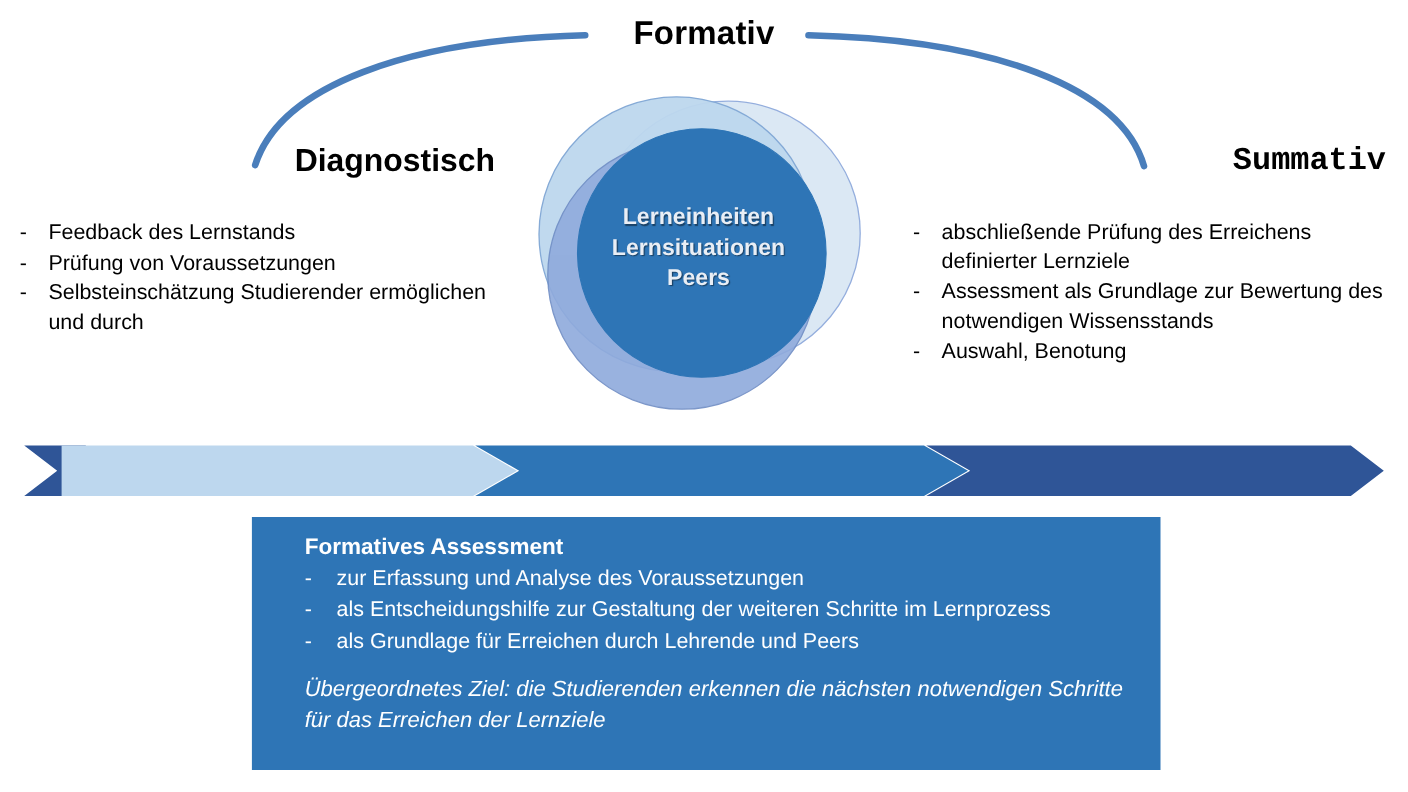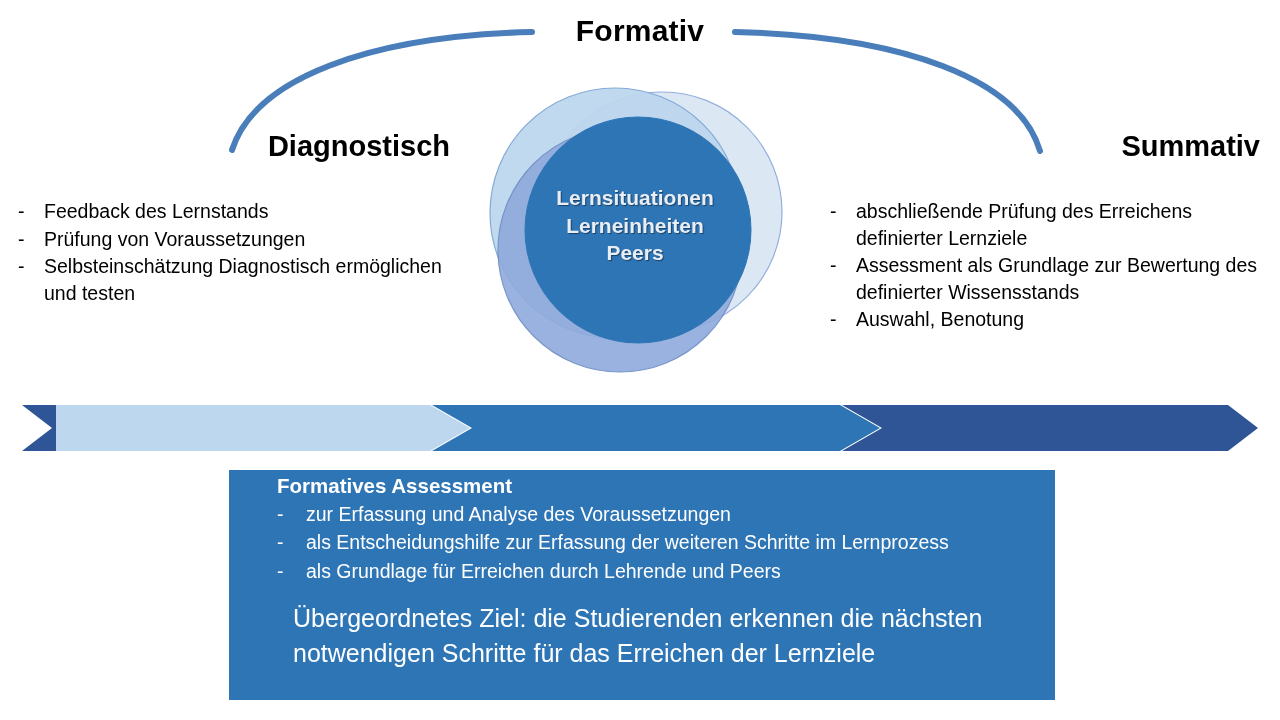--- a/index.html
+++ b/index.html
@@ -22,21 +22,21 @@
     position:absolute;left:0;top:14px;width:1280px;
     text-align:center;font-size:30px;font-weight:bold;
     letter-spacing:0.2px;
   }
 
   
   .col-head{
     position:absolute;font-size:29px;font-weight:bold;text-align:right;
   }
   .col-head.left{left:30px;top:130px;width:420px;}
-  .col-head.right{left:840px;top:130px;width:420px;}
+  .col-head.right{left:840px;top:130px;width:420px;font-family:Liberation Mono, monospace;}
 
   
   .bul-list{position:absolute;font-size:19.5px;line-height:1.36;}
   .bul-list.left{left:18px;top:198px;width:430px;}
   .bul-list.right{left:830px;top:198px;width:440px;}
   .bul{display:flex;align-items:flex-start;margin-bottom:1px;}
   .bul .dash{width:26px;flex:0 0 26px;}
   .bul .txt{flex:1 1 auto;}
 
   
@@ -52,28 +52,28 @@
 
   
   .band{position:absolute;left:0;top:400px;width:1280px;height:56px;}
   .band svg{display:block;}
 
   
   .box{
     position:absolute;left:229px;top:470px;width:826px;height:230px;
     background:#2E75B6;color:#ffffff;
     box-sizing:border-box;
-    padding:4px 26px 10px 48px;
+    padding:16px 26px 10px 48px;
   }
   .box-title{font-size:20.5px;font-weight:bold;margin-bottom:2px;}
   .box-list{font-size:19.5px;line-height:1.45;}
   .box-bul{display:flex;align-items:flex-start;}
   .box-bul .dash{width:29px;flex:0 0 29px;}
   .box-note{
-    font-size:25px;line-height:1.42;margin-top:16px;margin-left:16px;
+    font-size:20px;font-style:italic;line-height:1.42;margin-top:16px;
   }
 </style>
 </head>
 <body>
 
 <div class="stage">
 
   <div class="arc-layer">
     <svg width="1280" height="200" viewBox="0 0 1280 200" xmlns="http://www.w3.org/2000/svg">
       <path d="M 232 150 C 255 78 370 36 532 32" fill="none" stroke="#4A7EBB" stroke-width="6" stroke-linecap="round"></path>
@@ -89,55 +89,55 @@
     <div class="bul">
       <span class="dash">-</span>
       <span class="txt">Feedback des Lernstands</span>
     </div>
     <div class="bul">
       <span class="dash">-</span>
       <span class="txt">Prüfung von Voraussetzungen</span>
     </div>
     <div class="bul">
       <span class="dash">-</span>
-      <span class="txt">Selbsteinschätzung Diagnostisch ermöglichen und testen</span>
+      <span class="txt">Selbsteinschätzung Studierender ermöglichen und durch</span>
     </div>
   </div>
 
   <div class="col-head right">Summativ</div>
 
   <div class="bul-list right">
     <div class="bul">
       <span class="dash">-</span>
       <span class="txt">abschließende Prüfung des Erreichens definierter Lernziele</span>
     </div>
     <div class="bul">
       <span class="dash">-</span>
-      <span class="txt">Assessment als Grundlage zur Bewertung des definierter Wissensstands</span>
+      <span class="txt">Assessment als Grundlage zur Bewertung des notwendigen Wissensstands</span>
     </div>
     <div class="bul">
       <span class="dash">-</span>
       <span class="txt">Auswahl, Benotung</span>
     </div>
   </div>
 
   <div class="circles">
     <svg width="330" height="300" viewBox="0 0 330 300" xmlns="http://www.w3.org/2000/svg">
 
       <circle cx="192" cy="134" r="120" fill="#DAE7F4" stroke="#8FAADC" stroke-width="1.2" opacity="0.95"></circle>
 
       <circle cx="145" cy="135" r="125" fill="#BDD7EE" stroke="#7FA6D4" stroke-width="1.2" opacity="0.95"></circle>
 
       <circle cx="150" cy="172" r="122" fill="#8FAADC" stroke="#6E8CC4" stroke-width="1.2" opacity="0.9"></circle>
 
       <circle cx="168" cy="152" r="113" fill="#2E75B6" stroke="#2E75B6" stroke-width="1"></circle>
     </svg>
     <div class="circle-label">
+      <div>Lerneinheiten</div>
       <div>Lernsituationen</div>
-      <div>Lerneinheiten</div>
       <div>Peers</div>
     </div>
   </div>
 
   <div class="band">
     <svg width="1280" height="56" viewBox="0 0 1280 56" xmlns="http://www.w3.org/2000/svg">
 
       <path d="M 22 5 L 78 5 L 78 51 L 22 51 L 52 28 Z" fill="#2F5597"></path>
 
       <path d="M 56 5 L 430 5 L 470 28 L 430 51 L 56 51 Z" fill="#BDD7EE"></path>
@@ -151,21 +151,21 @@
 
   <div class="box">
     <div class="box-title">Formatives Assessment</div>
     <div class="box-list">
       <div class="box-bul">
         <span class="dash">-</span>
         <span>zur Erfassung und Analyse des Voraussetzungen</span>
       </div>
       <div class="box-bul">
         <span class="dash">-</span>
-        <span>als Entscheidungshilfe zur Erfassung der weiteren Schritte im Lernprozess</span>
+        <span>als Entscheidungshilfe zur Gestaltung der weiteren Schritte im Lernprozess</span>
       </div>
       <div class="box-bul">
         <span class="dash">-</span>
         <span>als Grundlage für Erreichen durch Lehrende und Peers</span>
       </div>
     </div>
     <div class="box-note">Übergeordnetes Ziel: die Studierenden erkennen die nächsten notwendigen Schritte für das Erreichen der Lernziele</div>
   </div>
 
 </div>

